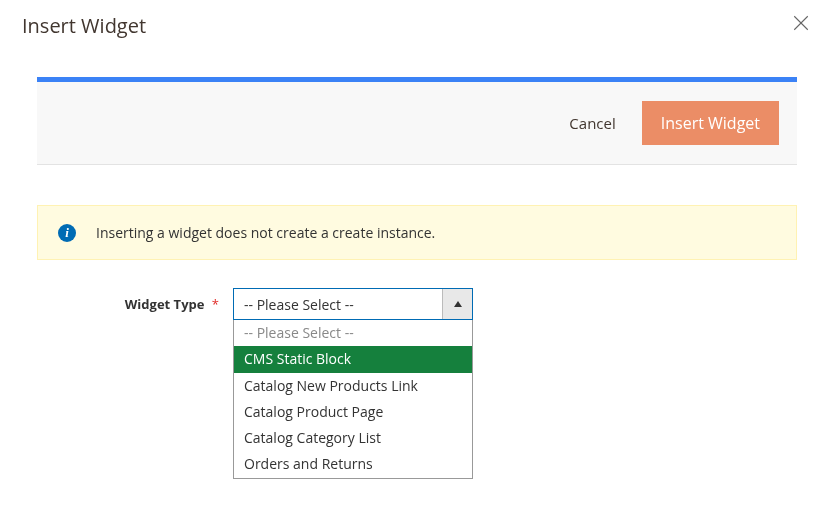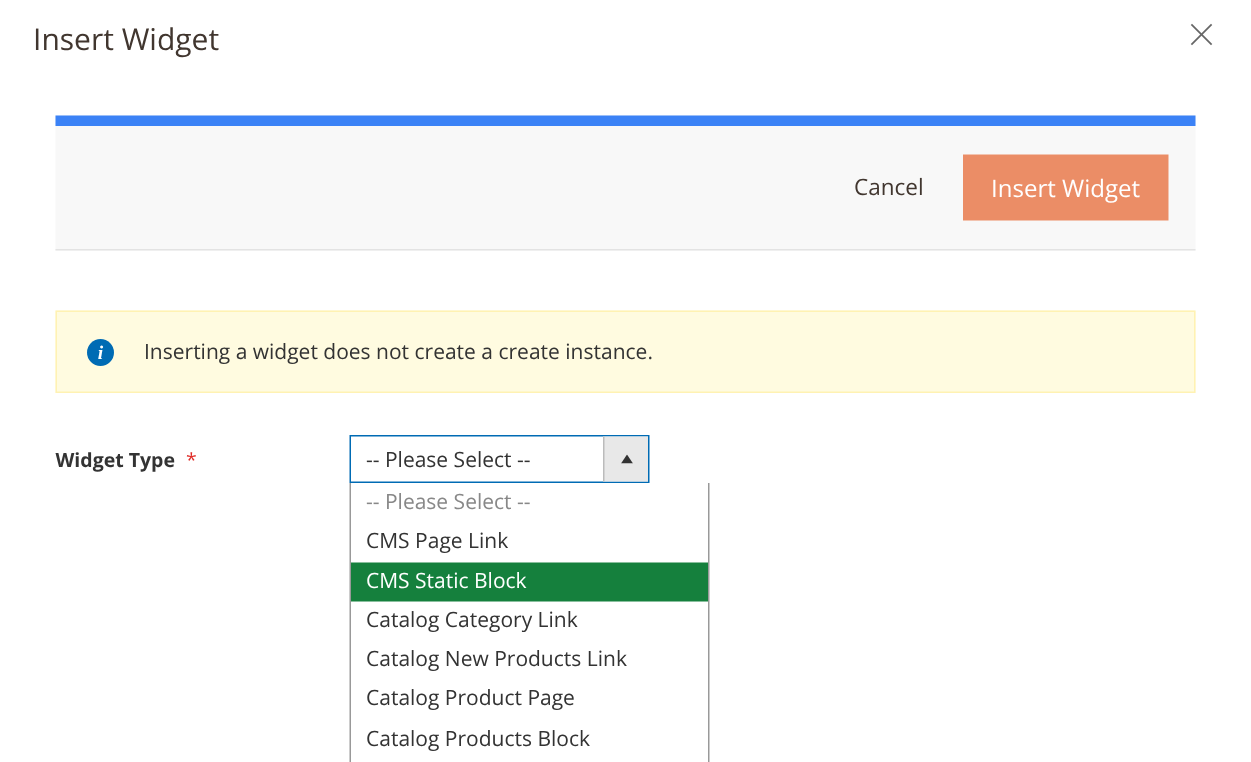--- a/index.html
+++ b/index.html
@@ -29,21 +29,21 @@
       width: 22px;
       height: 22px;
       display: flex;
       align-items: center;
       justify-content: center;
     }
     .close-icon svg { width: 18px; height: 18px; }
     .action-bar {
       margin: 38px 37px 0 37px;
       background: #f8f8f8;
-      border-top: 7px solid #3b82f6;
+      border-top: 5px solid #3b82f6;
       border-bottom: 1px solid #e3e3e3;
       padding: 19px 18px;
       display: flex;
       justify-content: flex-end;
       align-items: center;
       gap: 26px;
     }
     .cancel-btn {
       background: none;
       border: none;
@@ -87,28 +87,29 @@
       font-size: 13px;
       flex-shrink: 0;
     }
     .form-row {
       margin: 28px 37px 0 37px;
       display: flex;
       align-items: flex-start;
     }
     .field-label-wrap {
       width: 196px;
+      text-align: right;
       padding-right: 14px;
       padding-top: 7px;
       font-size: 13px;
       font-weight: 700;
       color: #333;
     }
     .required-mark { color: #e02b27; margin-left: 4px; font-weight: 400; }
-    .select-wrap { position: relative; width: 200px; }
+    .select-wrap { position: relative; width: 240px; }
     .select-display {
       width: 100%;
       height: 32px;
       border: 1px solid #006bb4;
       display: flex;
       align-items: stretch;
       cursor: pointer;
       background: #fff;
     }
     .select-value {
@@ -180,22 +181,20 @@
     <div class="select-display">
       <div class="select-value">-- Please Select --</div>
       <div class="select-arrow">
         <svg viewBox="0 0 8 6">
             <polygon points="0,6 4,0 8,6"></polygon>
           </svg>
       </div>
     </div>
     <div class="dropdown-list" id="dropdown-list">
         <div class="dropdown-option placeholder">-- Please Select --</div>
-        <div class="dropdown-option">CMS Page Link</div>
         <div class="dropdown-option highlighted">CMS Static Block</div>
-        <div class="dropdown-option">Catalog Category Link</div>
         <div class="dropdown-option">Catalog New Products Link</div>
         <div class="dropdown-option">Catalog Product Page</div>
-        <div class="dropdown-option">Catalog Products Block</div>
+        <div class="dropdown-option">Catalog Category List</div>
         <div class="dropdown-option">Orders and Returns</div>
       </div>
   </div>
 </div>
 
 </body></html>

